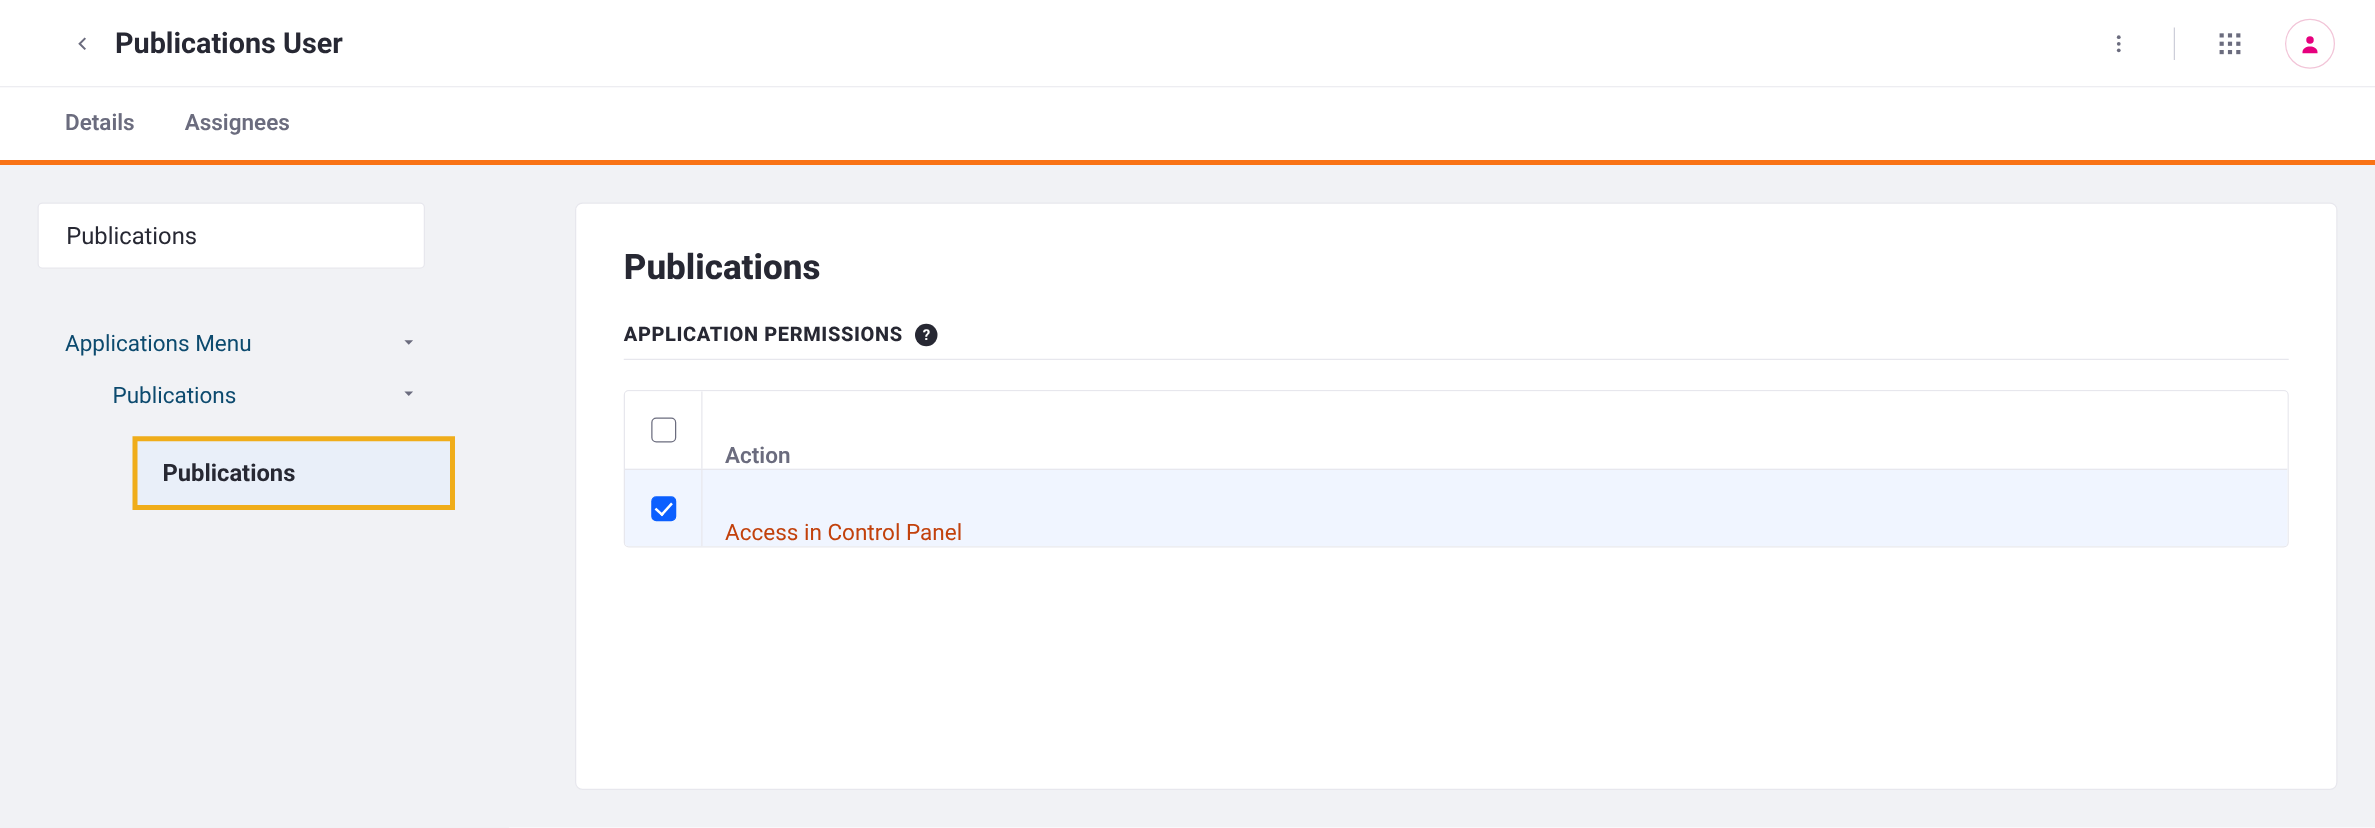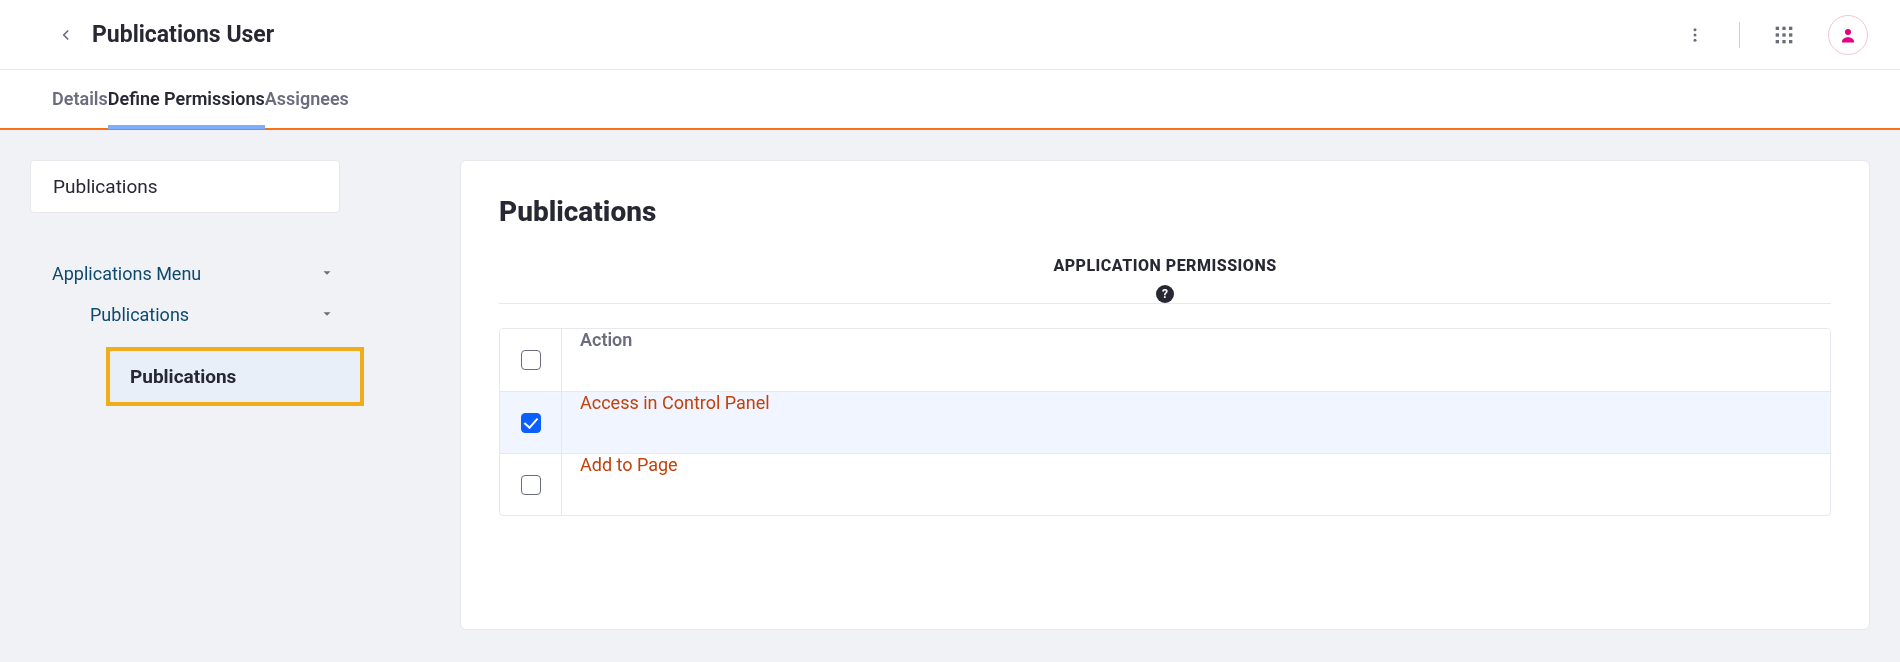--- a/index.html
+++ b/index.html
@@ -48,23 +48,24 @@
     border: 1px solid #f2c5d8;
     display: flex; align-items: center; justify-content: center;
     color: #e6007e;
   }
   .grid-dots { width: 20px; height: 20px; }
   .kebab svg, .avatar-circle svg { width: 18px; height: 18px; }
 
   
   .tabbar {
     padding: 0 52px;
-    border-bottom: 2px solid #f97316;
+    border-bottom: 4px solid #f97316;
     background: #fff;
     display: flex;
+    gap: 40px;
   }
   .tab {
     padding: 18px 0 16px 0;
     font-size: 18px;
     font-weight: 600;
     color: #6b6c7e;
     cursor: pointer;
     border-bottom: 4px solid transparent;
     margin-bottom: -1px;
   }
@@ -122,44 +123,43 @@
     background: #fff;
     border: 1px solid #e7e7ed;
     border-radius: 6px;
     padding: 34px 38px 0 38px;
     min-height: 470px;
   }
   .panel-title { font-size: 28px; font-weight: 800; color: #272833; }
   .section-head {
     margin-top: 28px;
     display: flex; align-items: center; gap: 10px;
-    padding-bottom: 0;
+    padding-bottom: 10px;
     border-bottom: 1px solid #e7e7ed;
-    flex-direction: column;
   }
   .section-head .label {
     font-size: 16px; font-weight: 800; letter-spacing: 0.5px;
     text-transform: uppercase; color: #272833;
   }
   .help-badge {
     width: 18px; height: 18px; border-radius: 50%;
     background: #272833; color: #fff;
     font-size: 12px; display: flex; align-items: center; justify-content: center;
     font-weight: 700;
   }
 
   
   .perm-table {
     margin-top: 24px;
     border: 1px solid #e7e7ed;
     border-radius: 4px;
     overflow: hidden;
   }
   .pt-row {
-    display: flex; align-items: flex-start;
+    display: flex; align-items: flex-end;
     border-top: 1px solid #e7e7ed;
     min-height: 62px;
   }
   .pt-row:first-child { border-top: none; background: #fff; }
   .pt-row.header .pt-label { color: #6b6c7e; font-weight: 600; }
   .pt-row.selected { background: #f0f5ff; }
   .pt-check {
     width: 62px; display: flex; align-items: center; justify-content: center;
     border-right: 1px solid #e7e7ed; align-self: stretch;
   }
@@ -226,21 +226,20 @@
       <svg viewBox="0 0 24 24" fill="#e6007e">
         <circle cx="12" cy="8" r="4"></circle>
         <path d="M4 21c0-4 4-6 8-6s8 2 8 6v1H4z"></path>
       </svg>
     </div>
   </div>
 </div>
 
 <div class="tabbar">
   <div class="tab">Details</div>
-  <div class="tab active">Define Permissions</div>
   <div class="tab">Assignees</div>
 </div>
 
 <div class="content">
 
   <div class="sidebar">
     <div class="search-card">Publications</div>
 
     <div class="sidenav">
 
@@ -284,23 +283,17 @@
         <div class="pt-label">Action</div>
       </div>
 
       <div class="pt-row selected">
         <div class="pt-check">
           <input type="checkbox" class="cb" checked="" style="">
         </div>
         <div class="pt-label">Access in Control Panel</div>
       </div>
 
-      <div class="pt-row">
-        <div class="pt-check">
-          <input type="checkbox" class="cb" style="">
-        </div>
-        <div class="pt-label">Add to Page</div>
-      </div>
 
     </div>
   </div>
 
 </div>
 
 </body></html>

